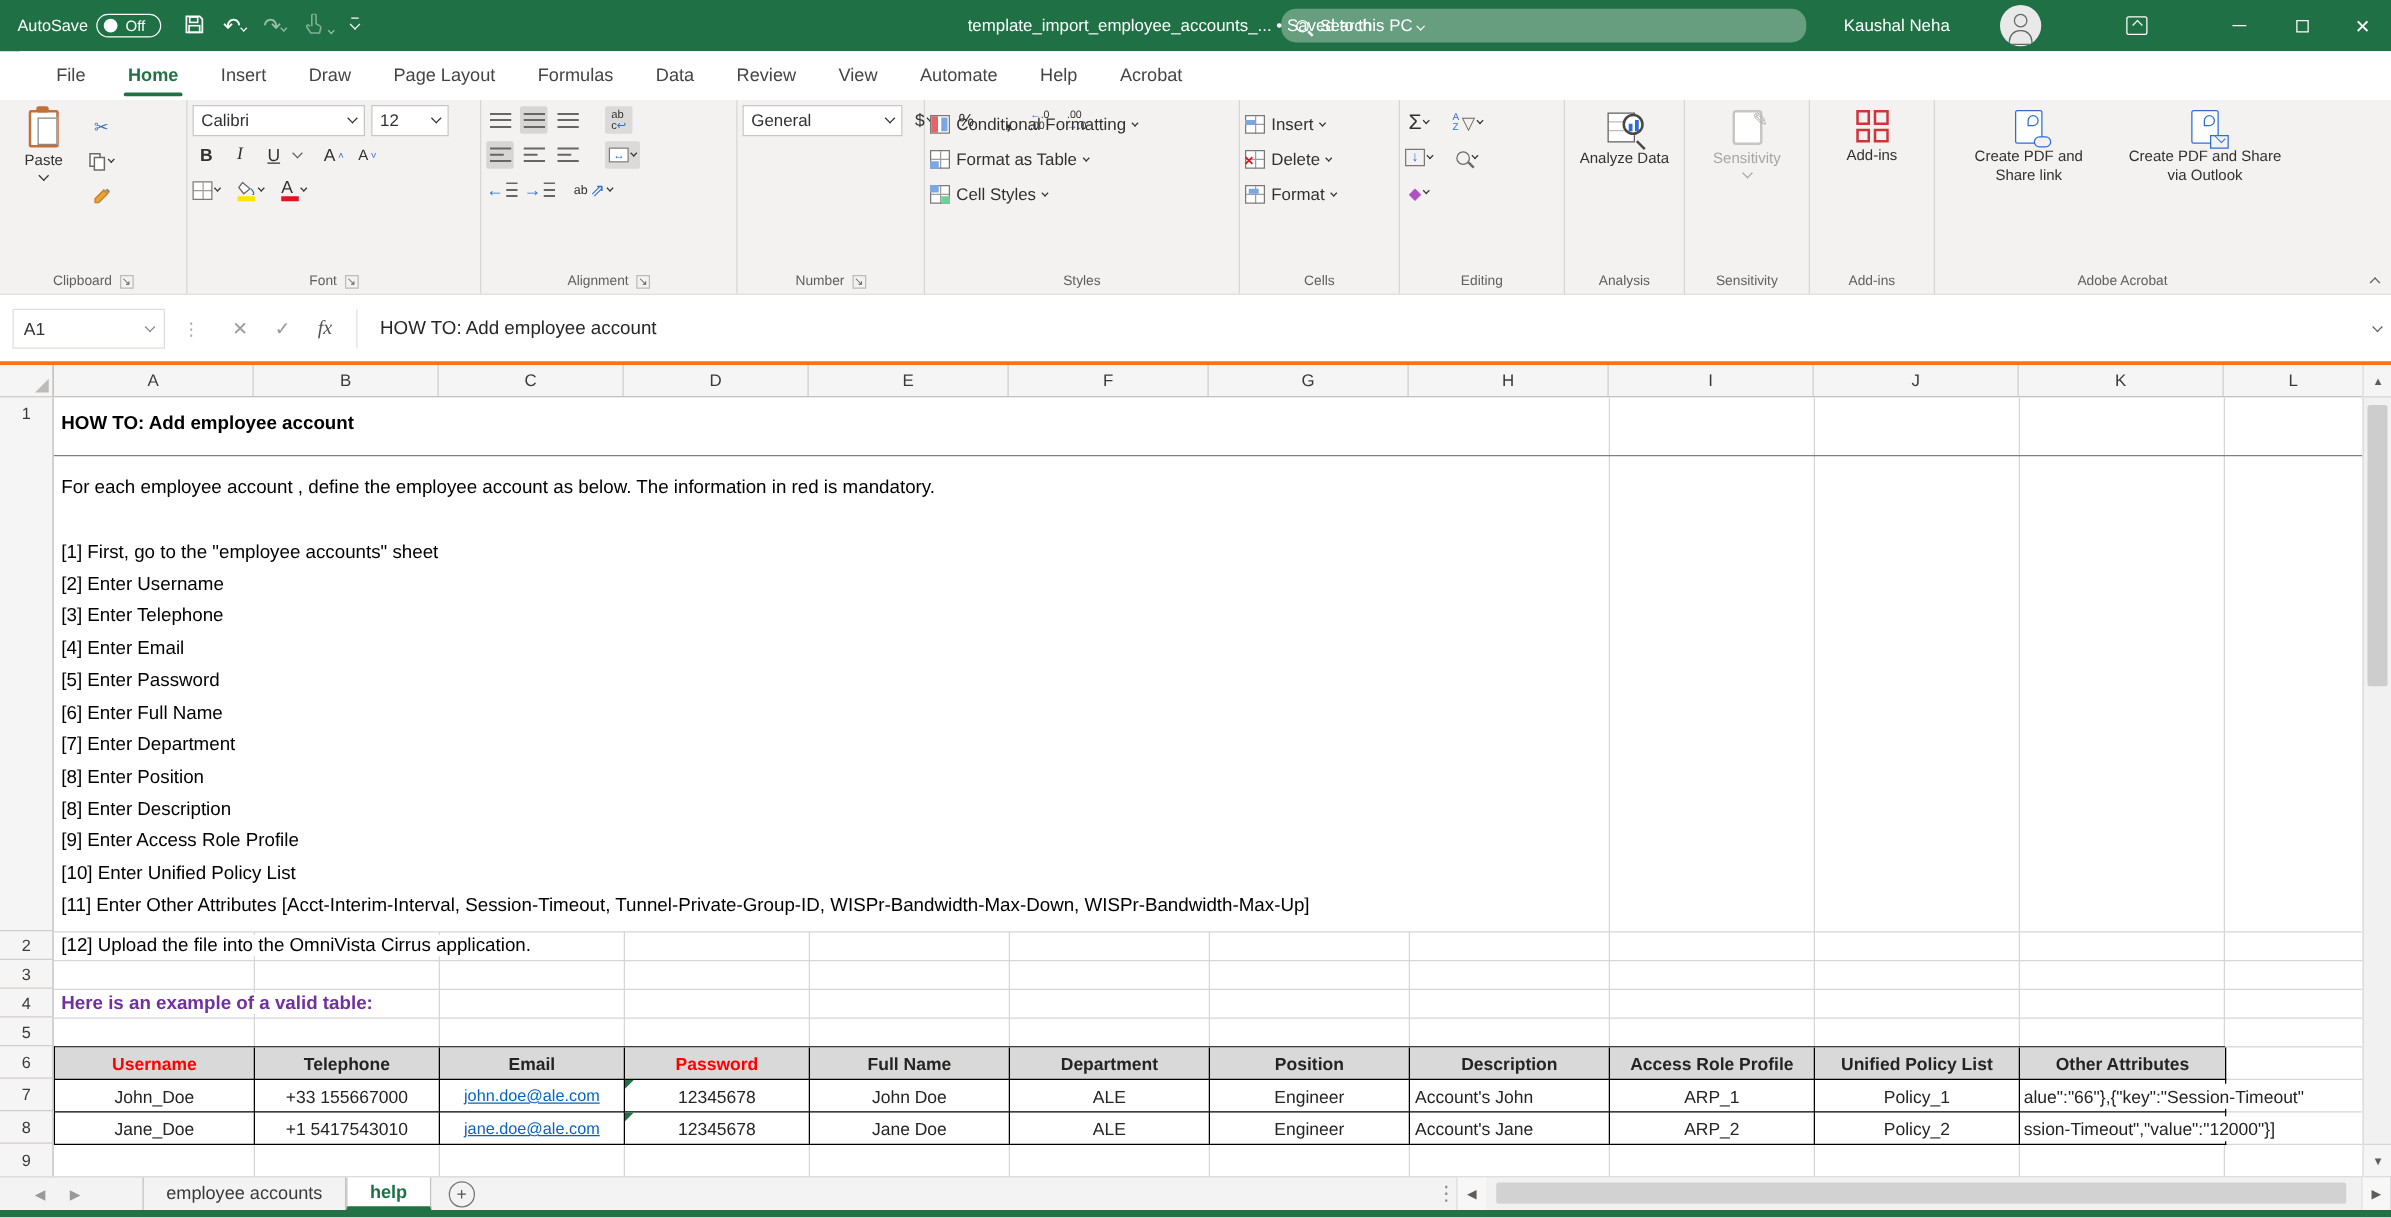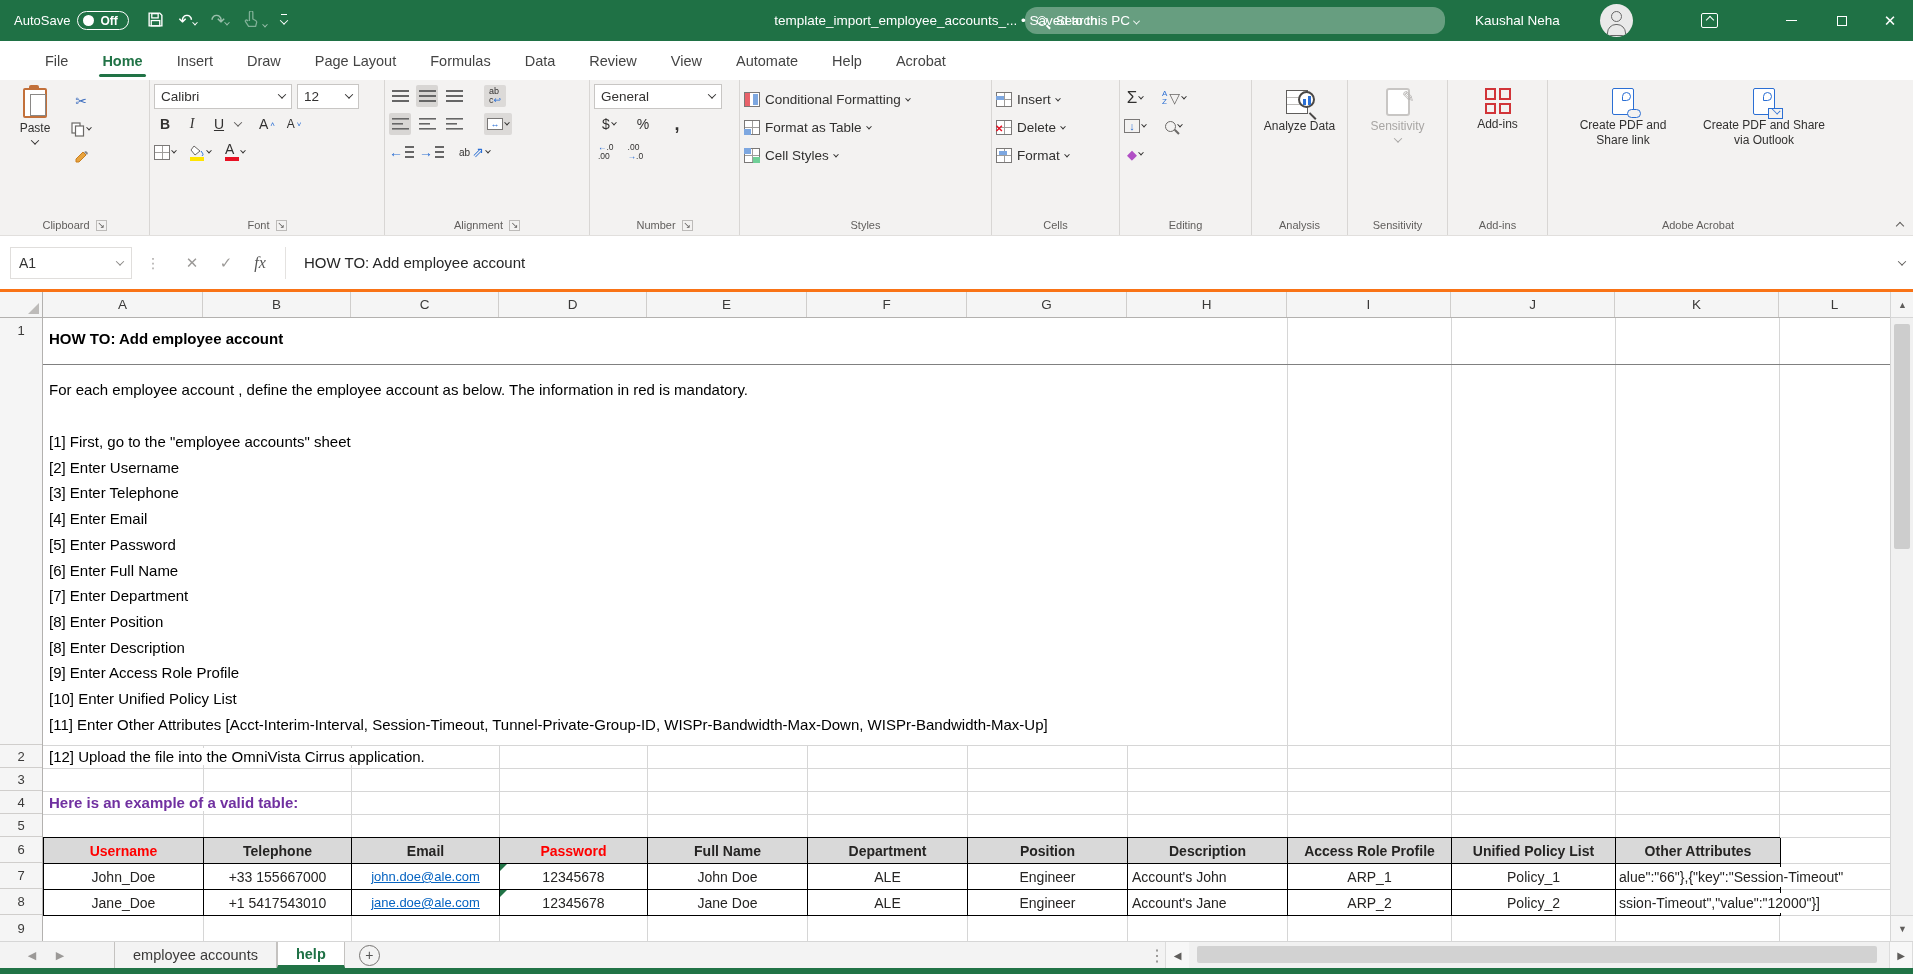--- a/index.html
+++ b/index.html
@@ -4,21 +4,21 @@
 <style>
   * { margin:0; padding:0; box-sizing:border-box; }
   html,body { width:1913px; height:974px; overflow:hidden; }
   body { font-family:"Liberation Sans",sans-serif; background:#fff; position:relative; color:#252423; }
   .chev { display:inline-block; width:6px; height:6px; border-right:1.4px solid currentColor; border-bottom:1.4px solid currentColor; transform:rotate(45deg) translate(-1px,-1px); }
   .chev-up { transform:rotate(-135deg); }
 
   
   #titlebar { position:absolute; left:0; top:0; width:1913px; height:41px; background:#1f7145; color:#fff; display:flex; align-items:center; font-size:13px; }
   .autosave { display:flex; align-items:center; gap:7px; margin-left:14px; }
-  .toggle { width:52px; height:19px; border:1px solid #fff; border-radius:10px; display:flex; align-items:center; padding:0 5px; gap:6px;font-weight:bold; }
+  .toggle { width:52px; height:19px; border:1px solid #fff; border-radius:10px; display:flex; align-items:center; padding:0 5px; gap:6px; }
   .knob { width:11px; height:11px; background:#fff; border-radius:50%; }
   .qat { display:flex; align-items:center; gap:14px; margin-left:18px; }
   .qat .ic { font-size:17px; line-height:1; }
   .dim { opacity:.55; }
   .doc-title { position:absolute; left:0; right:0; text-align:center; pointer-events:none; font-size:13.5px; }
   .searchpill { position:absolute; left:1025px; top:7px; width:420px; height:27px; background:rgba(255,255,255,.32); border-radius:12px; display:flex; align-items:center; gap:9px; padding-left:12px; color:#fff; }
   .mag { width:10px; height:10px; border:1.6px solid #fff; border-radius:50%; position:relative; }
   .mag::after { content:""; position:absolute; width:5px; height:1.6px; background:#fff; transform:rotate(45deg); left:8px; top:9px; }
   .username { position:absolute; left:1475px; top:0; height:41px; display:flex; align-items:center; font-size:13.5px; }
   .avatar { position:absolute; left:1600px; top:4px; width:33px; height:33px; background:#e9e9e9; border-radius:50%; overflow:hidden; }
@@ -344,21 +344,21 @@
           </span>
       </div>
     </div>
     <div class="rlabel">
         <span>Alignment</span>
         <span class="launcher">↘</span>
       </div>
   </div>
 
   <div class="rgroup" style="width:150px;">
-    <div class="rbody" style="flex-direction:column;align-items:stretch;gap:2px;">
+    <div class="rbody" style="flex-direction:row;align-items:stretch;gap:2px;">
       <div class="srow">
           <div class="combo" style="width:128px;">
             <span>General</span>
             <span class="chev"></span>
           </div>
         </div>
       <div class="srow" style="gap:12px;padding-left:4px;">
         <span class="sbtn">$ <span class="chev" style="width:4px;height:4px;"></span></span>
         <span class="sbtn">%</span>
         <span class="sbtn" style="font-weight:bold;font-size:18px;">,</span>

